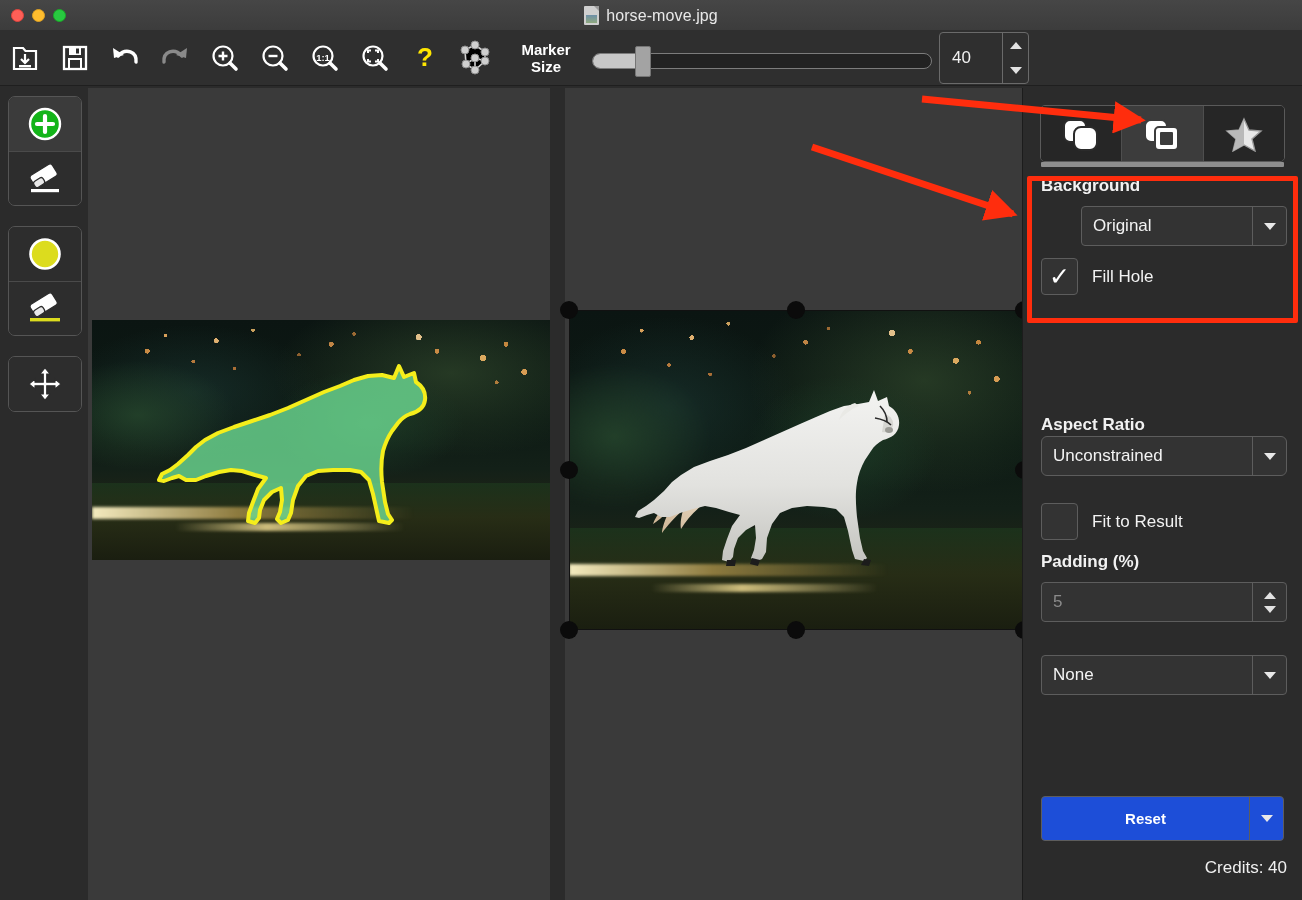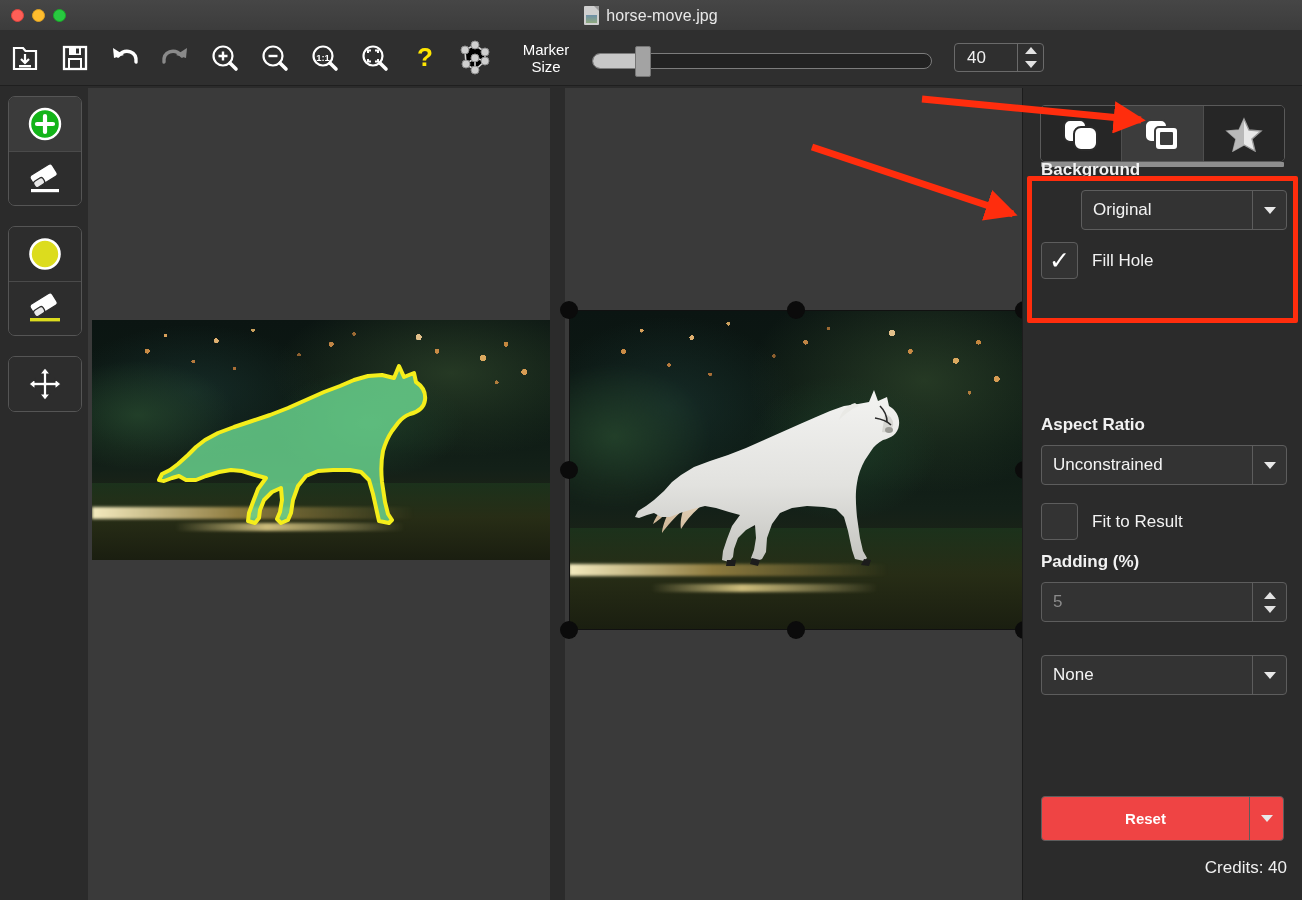--- a/index.html
+++ b/index.html
@@ -45,42 +45,42 @@
   .toolbar {
     position: absolute; left: 0; top: 30px; width: 1302px; height: 56px;
     background: #2f2f2f; border-bottom: 1px solid #1f1f1f;
     display: flex; align-items: center;
   }
   .tb-btn {
     width: 50px; height: 46px; display: flex; align-items: center; justify-content: center;
     flex: none;
   }
   .marker-label {
-    color: #fff; font-size: 15px; font-weight: normal; line-height: 17px;
+    color: #fff; font-size: 15px; font-weight: bold; line-height: 17px;
     text-align: center; width: 72px; margin-left: 10px; flex: none;
   }
   .slider-wrap {
     position: relative; width: 340px; height: 28px; margin-left: 10px; flex: none;
   }
   .slider-track {
     position: absolute; left: 0; top: 9px; width: 340px; height: 16px;
     background: #222; border: 1px solid #7c7c7c; border-radius: 8px;
   }
   .slider-fill {
     position: absolute; left: 1px; top: 10px; width: 46px; height: 14px;
     background: #c8c8c8; border-radius: 7px 0 0 7px;
   }
   .slider-handle {
     position: absolute; left: 43px; top: 2px; width: 16px; height: 31px;
     background: #a3a3a3; border: 1px solid #757575; border-radius: 2px;
   }
   .spin {
-    display: flex; align-items: stretch; width: 90px; height: 29px;
+    display: flex; align-items: stretch; width: 90px; height: 52px;
     border: 1px solid #6a6a6a; border-radius: 4px; background: #2f2f2f;
-    margin-left: 22px; flex: none;
+    margin-left: 7px; flex: none;
   }
   .spin-val {
     flex: 1; display: flex; align-items: center; padding-left: 12px;
     color: #f0f0f0; font-size: 17px;
   }
   .spin-btns {
     width: 26px; border-left: 1px solid #6a6a6a;
     display: flex; flex-direction: column; align-items: center; justify-content: space-around;
   }
   .tri-up { width:0;height:0;border-left:6px solid transparent;border-right:6px solid transparent;border-bottom:7px solid #e2e2e2; }
@@ -207,21 +207,21 @@
   .check-mark { color: #fff; font-size: 25px; line-height: 1; font-weight: 300; }
   .check-label { color: #f2f2f2; font-size: 17px; }
 
   .spin2 { display: flex; height: 40px; border: 1px solid #5d5d5d; border-radius: 4px; background: #333; }
   .spin2-val { flex: 1; display: flex; align-items: center; padding-left: 11px; color: #8b8b8b; font-size: 17px; }
   .spin2-btns { width: 34px; border-left: 1px solid #5d5d5d; display: flex; flex-direction: column;
                 align-items: center; justify-content: space-around; padding: 5px 0; }
 
   .reset-wrap {
     position: absolute; left: 18px; right: 18px; top: 708px; height: 45px;
-    display: flex; border: 1px solid #5d5d5d; border-radius: 4px; background: #ef4444;
+    display: flex; border: 1px solid #5d5d5d; border-radius: 4px; background: #1d4ed8;
   }
   .reset-main { flex: 1; display: flex; align-items: center; justify-content: center;
                 color: #fff; font-size: 15px; font-weight: bold; }
   .reset-arrow { width: 34px; border-left: 1px solid #5d5d5d; display: flex; align-items: center; justify-content: center; }
 
   .credits {
     position: absolute; right: 15px; top: 770px; color: #f0f0f0; font-size: 17px;
   }
 
   
@@ -520,39 +520,39 @@
       </div>
       <div class="tab">
         <svg width="40" height="36" viewBox="0 0 40 36">
           <path d="M20 3 L25 14 L37 15 L28 23 L31 35 L20 29 L9 35 L12 23 L3 15 L15 14 Z" fill="#e8e8e8" stroke="#9a9a9a" stroke-width="1.4"></path>
           <path d="M20 3 L20 29 L9 35 L12 23 L3 15 L15 14 Z" fill="#b9b9b9"></path>
         </svg>
       </div>
     </div>
     <div class="tab-underline"></div>
 
-    <div style="position:absolute; left:18px; top:72px; width:246px;">
+    <div style="position:absolute; left:18px; top:88px; width:246px;">
       <div class="sect-label">Background</div>
       <div class="combo" style="margin-top:10px;margin-left:40px;">
         <div class="combo-val">Original</div>
         <div class="combo-arrow">
           <span class="caret"></span>
         </div>
       </div>
       <div class="checkrow" style="margin-top:12px;">
         <div class="checkbox">
           <span class="check-mark">✓</span>
         </div>
         <div class="check-label">Fill Hole</div>
       </div>
     </div>
 
     <div style="position:absolute; left:18px; top:327px; width:246px;">
       <div class="sect-label">Aspect Ratio</div>
-      <div class="combo" style="margin-top:10px;">
+      <div class="combo" style="margin-top:1px;border-radius:6px;">
         <div class="combo-val">Unconstrained</div>
         <div class="combo-arrow">
           <span class="caret"></span>
         </div>
       </div>
     </div>
 
     <div class="checkrow" style="position:absolute; left:18px; top:415px; width:246px;">
       <div class="checkbox"></div>
       <div class="check-label">Fit to Result</div>

